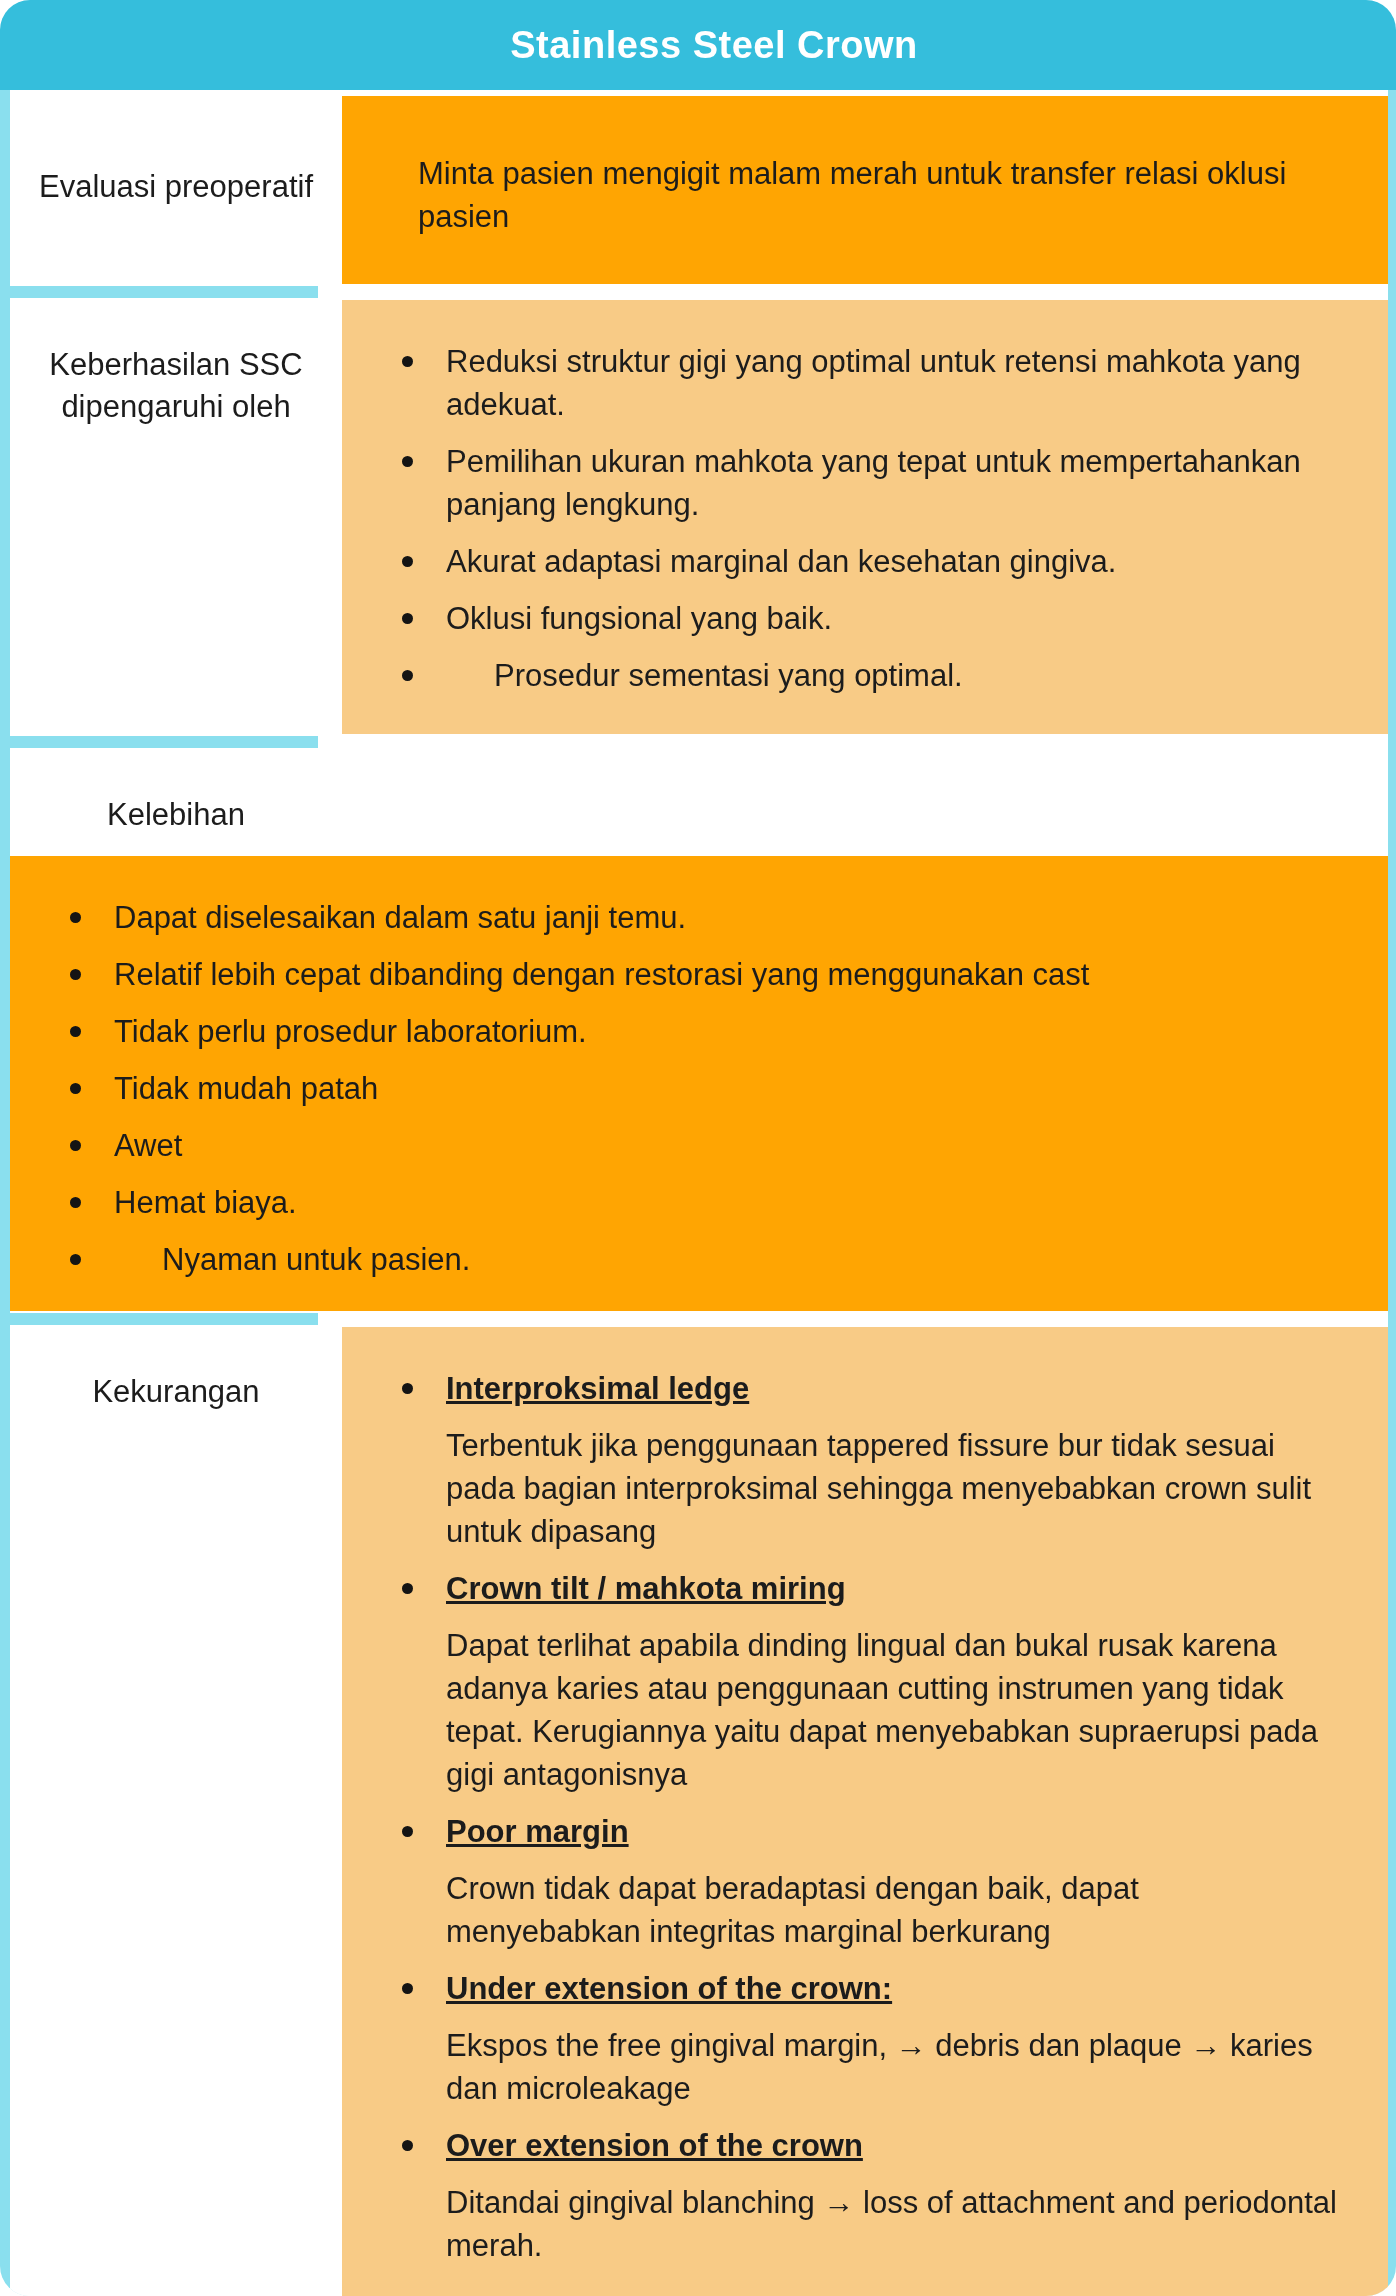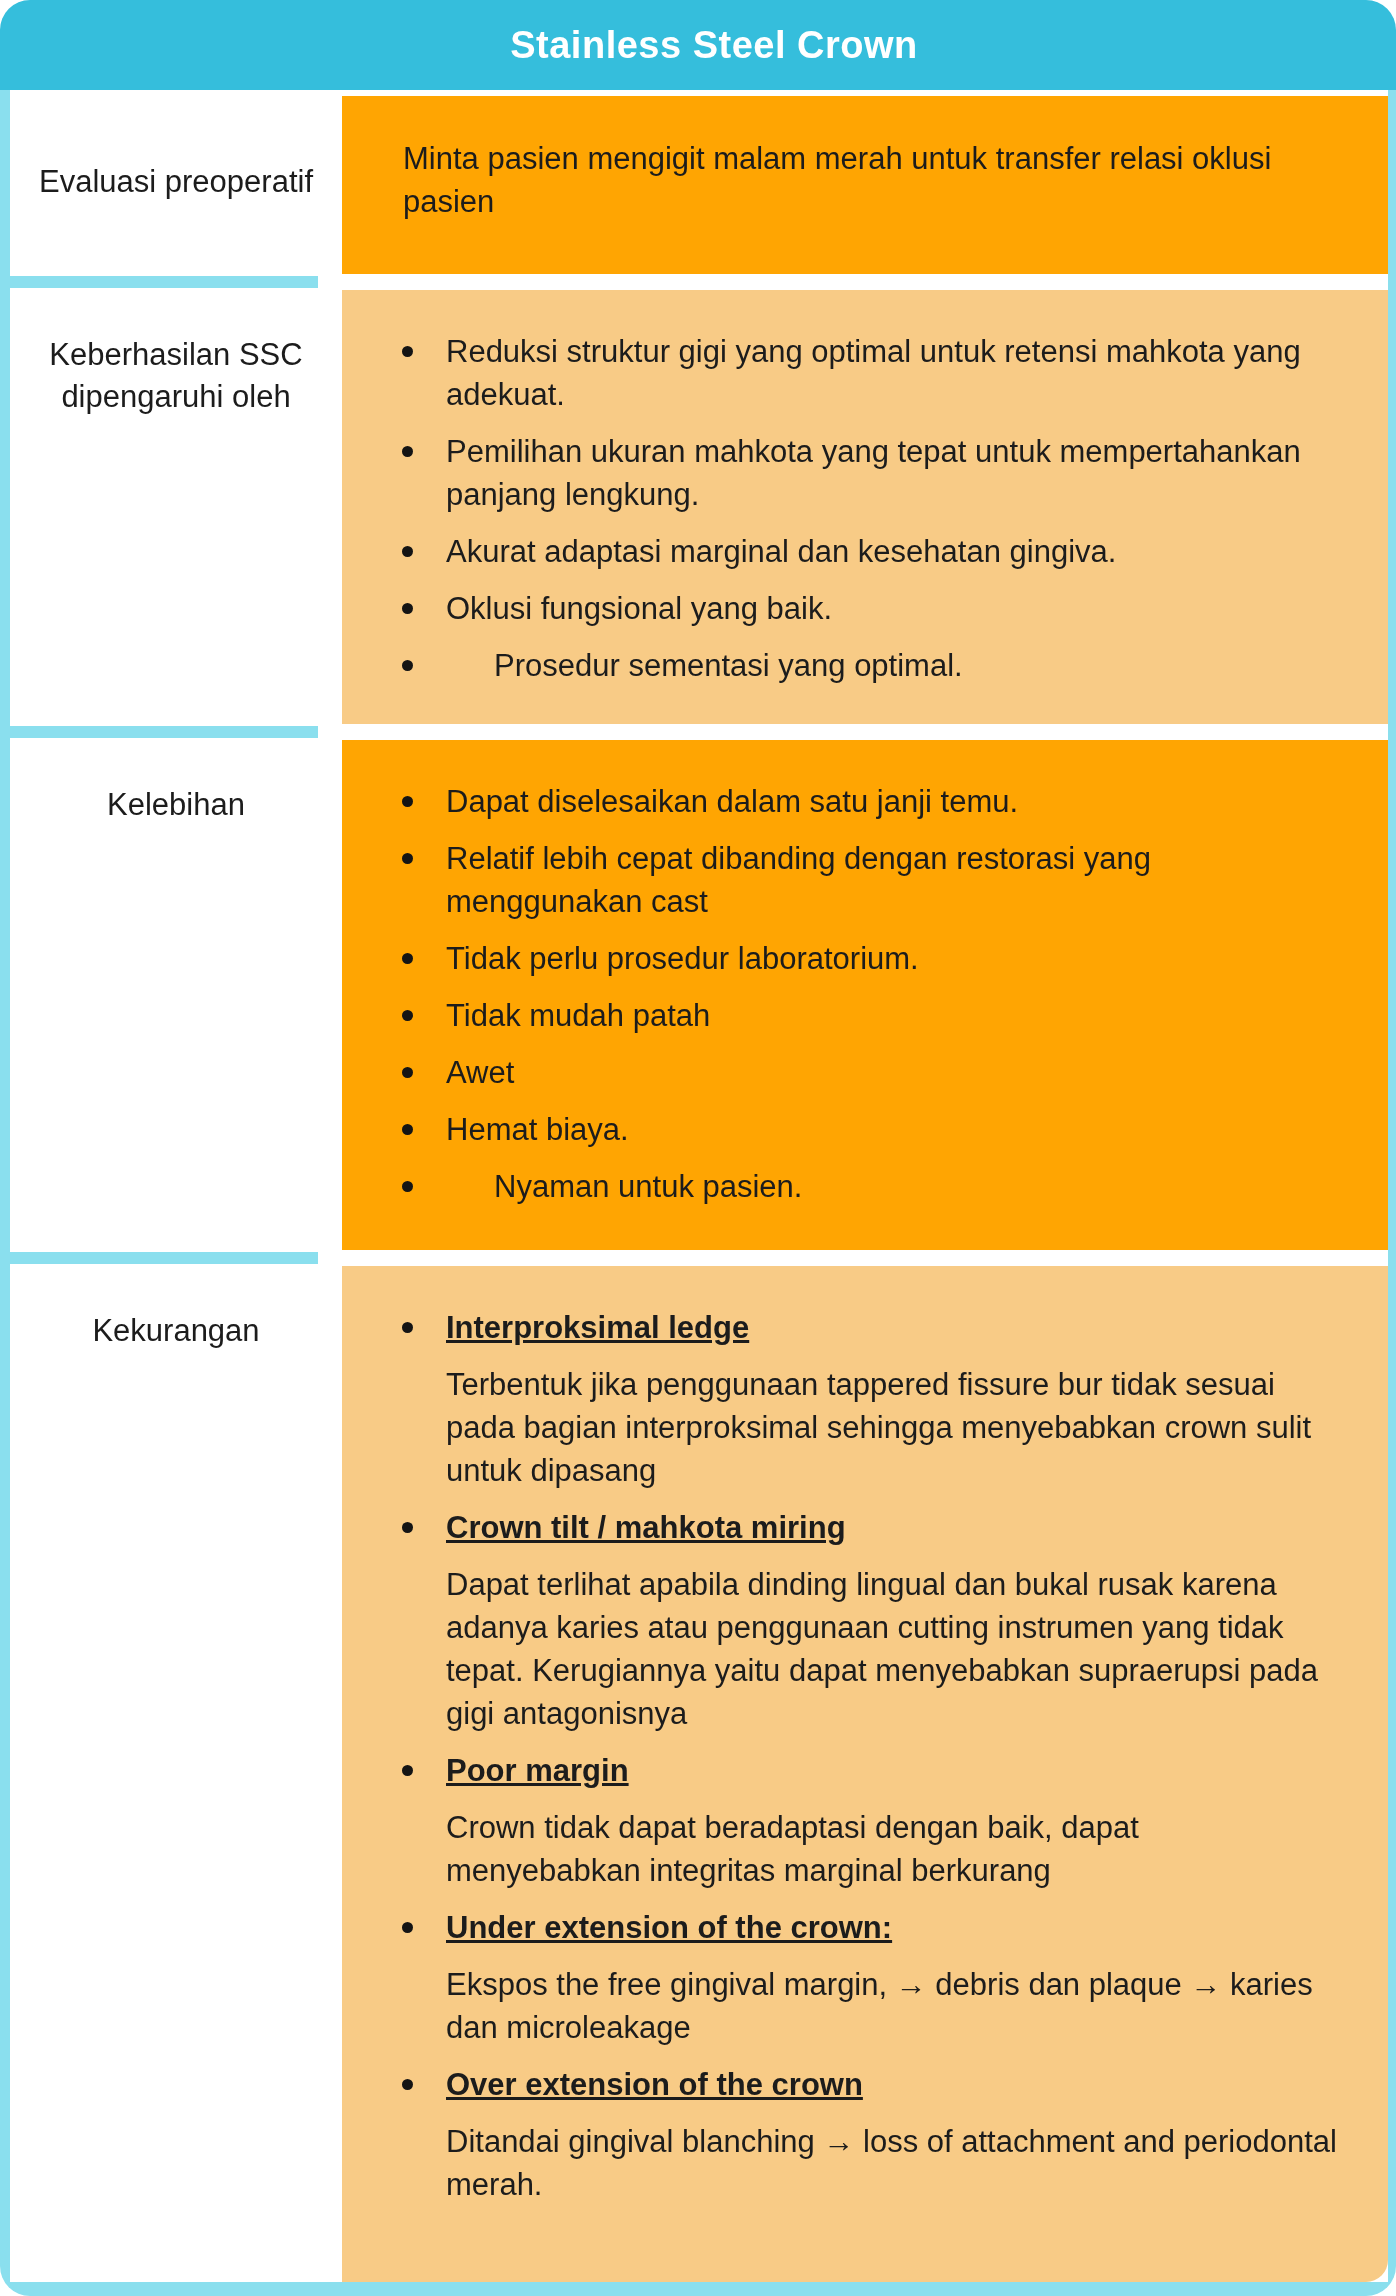--- a/index.html
+++ b/index.html
@@ -42,21 +42,21 @@
   }
   .rows {
     flex: 1;
     display: flex;
     flex-direction: column;
     background: #ffffff;
   }
   .row { display: flex; }
   .row-0 { min-height: 184px; }
   .row-1 { min-height: 434px; }
-  .row-2 { min-height: 510px; }
+  .row-2 { min-height: 510px; flex-direction: column; }
   .row-3 { flex: 1; min-height: 1016px; }
   .cell-label {
     flex: none;
     width: 332px;
     background: #ffffff;
     color: var(--text-color, #1C1C1C);
     font-size: 31px;
     line-height: 42px;
     text-align: center;
     padding: 44px 14px 20px 14px;
@@ -109,21 +109,21 @@
     background: #141414;
   }
   .bullet-text {
     flex: 1;
     padding-left: 33px;
   }
   .bullet-text.bold { font-weight: 700; text-decoration: underline; }
   .desc {
     margin: 0 0 14px 44px;
   }
-  .paragraph { margin: 1px; }
+  .paragraph { margin: 16px; }
 </style>
 </head>
 <body>
 
 <div class="sheet">
   <div class="header">
     <h1>Stainless Steel Crown</h1>
   </div>
   <div class="tbody">
     <div class="rows">

